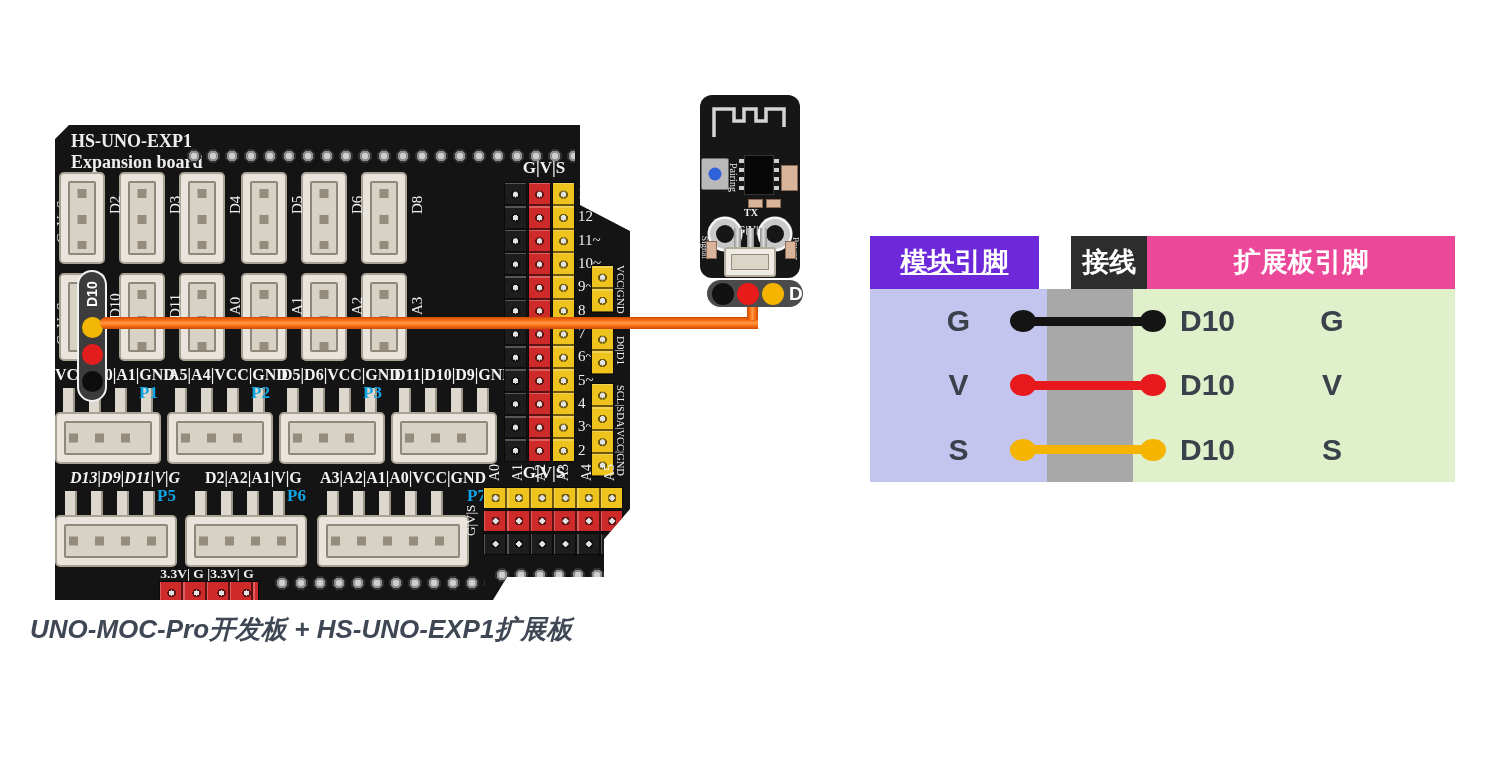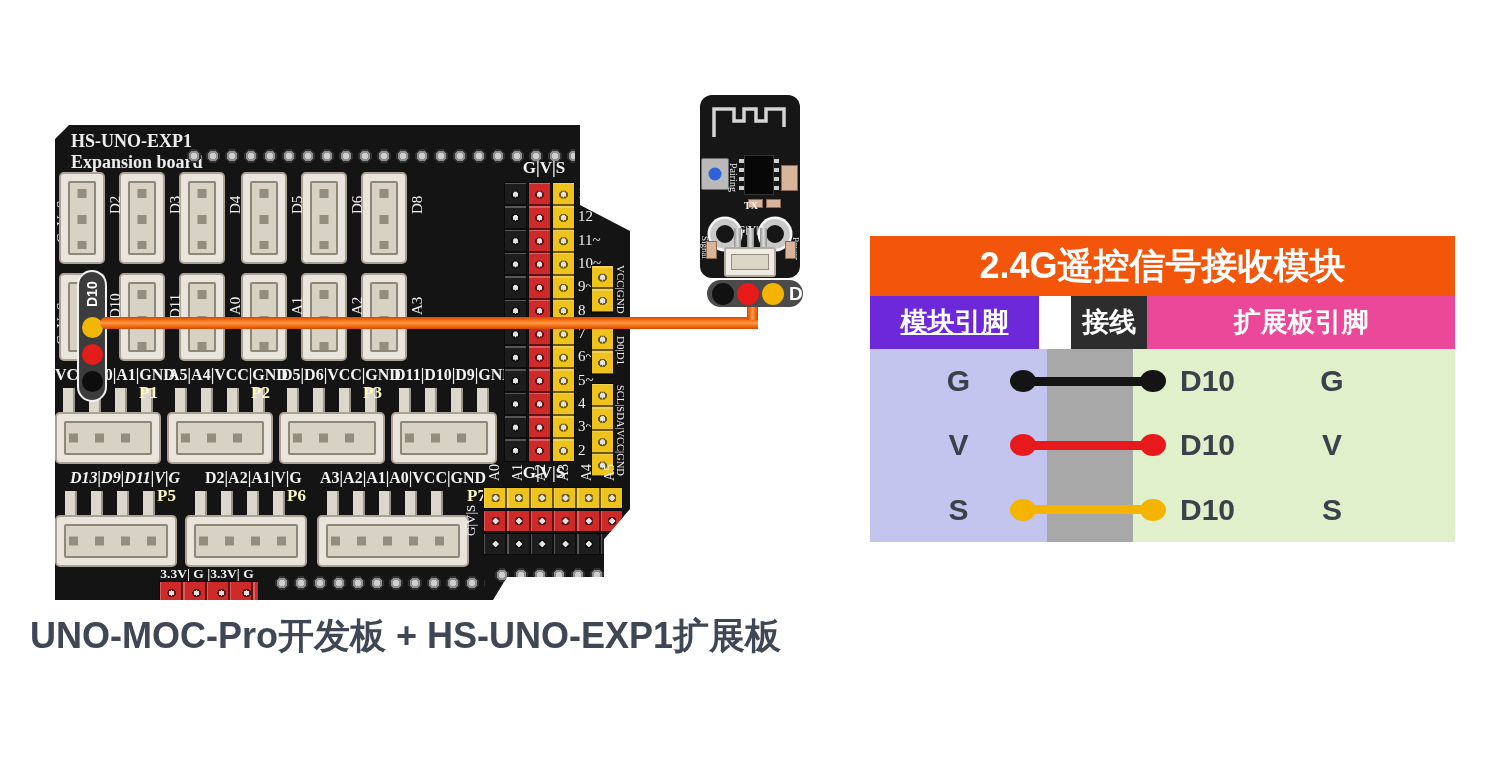--- a/index.html
+++ b/index.html
@@ -28,21 +28,21 @@
   .gvs-edge{position:absolute;left:0px;font-size:14px;letter-spacing:2px;height:76px;color:#f0f0f0;font-family:"Liberation Serif",serif;}
 
   .prongs{position:absolute;height:24px;
     background:repeating-linear-gradient(to right,#ddd8cd 0 10px,#9b958a 10px 12px,transparent 12px 26px);}
   .hbody{position:absolute;height:52px;background:#e9e5dc;border:2px solid #aaa295;border-radius:5px;box-sizing:border-box;}
   .hbody::before{content:"";position:absolute;inset:7px;background:#d8d2c4;border:2px solid #8f887a;border-radius:2px;}
   .hbody::after{content:"";position:absolute;top:50%;transform:translateY(-50%);left:12px;right:12px;height:9px;
     background:repeating-linear-gradient(to right,#948c7d 0 9px,transparent 9px 26px);}
 
   .plabel{position:absolute;font-size:16px;font-weight:bold;text-align:center;color:#f2f2f2;font-family:"Liberation Serif",serif;white-space:nowrap;}
-  .pname{position:absolute;font-size:17px;font-weight:bold;color:#fef9c3;font-family:"Liberation Serif",serif;}
+  .pname{position:absolute;font-size:17px;font-weight:bold;color:#0ea5e9;font-family:"Liberation Serif",serif;}
 
   .pincol{position:absolute;width:23px;border:1px solid #0a0a0a;box-sizing:border-box;
     background-image:radial-gradient(circle at 50% 11.6px,#e3e3e3 0 2.6px,rgba(0,0,0,.55) 2.6px 4.3px,transparent 4.3px),
       repeating-linear-gradient(to bottom,rgba(255,255,255,.25) 0 1.5px,transparent 1.5px 21.3px,rgba(0,0,0,.55) 21.3px 23.3px);
     background-size:100% 23.3px,100% 100%;}
   .pc-black{background-color:#1d1d1d;}
   .pc-red{background-color:#cf2a2a;}
   .pc-yellow{background-color:#eec31e;}
 
   .pinrow{position:absolute;height:22px;border:1px solid #0a0a0a;box-sizing:border-box;
@@ -98,21 +98,21 @@
   .trow{position:relative;height:64.3px;}
   .mpin{position:absolute;left:0;width:177px;top:50%;transform:translateY(-50%);text-align:center;
     font-size:30px;font-weight:bold;color:#3a414b;}
   .twire{position:absolute;left:153px;width:130px;top:50%;margin-top:-4.5px;height:9px;background:currentColor;}
   .twire::before,.twire::after{content:"";position:absolute;top:50%;transform:translateY(-50%);width:26px;height:22px;border-radius:50%;background:currentColor;}
   .twire::before{left:-13px;} .twire::after{right:-13px;}
   .bpin{position:absolute;left:310px;top:50%;transform:translateY(-50%);font-size:30px;font-weight:bold;color:#3a414b;}
   .rpin{position:absolute;left:432px;width:60px;top:50%;transform:translateY(-50%);text-align:center;
     font-size:30px;font-weight:bold;color:#3a414b;}
 
-  .caption{position:absolute;left:30px;top:612px;font-size:36px;font-weight:bold;color:#3f4754;white-space:nowrap;}
+  .caption{position:absolute;left:30px;top:612px;font-size:26px;font-weight:bold;color:#3f4754;white-space:nowrap;font-style:italic;}
 </style>
 </head>
 <body>
 
 <div class="stage">
 
   <div class="board">
     <div class="board-title silk">
       <div>HS-UNO-EXP1</div>
       <div>Expansion board</div>
@@ -238,41 +238,40 @@
       <polyline points="14,40 14,12 34,12 34,24 44,24 44,12 56,12 56,24 66,24 66,12 84,12 84,30" fill="none" stroke="#d5d5d5" stroke-width="3.5"></polyline>
     </svg>
     <div class="m-btn"></div>
     <span class="m-silk vdown" style="left:28px;top:58px;height:48px;font-size:10px;">Pairing</span>
     <div class="m-ic"></div>
     <div class="m-cmp" style="left:81px;top:70px;width:15px;height:24px;"></div>
     <div class="m-cmp" style="left:48px;top:104px;width:13px;height:7px;"></div>
     <div class="m-cmp" style="left:66px;top:104px;width:13px;height:7px;"></div>
     <div class="m-hole" style="left:10px;top:124px;"></div>
     <div class="m-hole" style="left:60px;top:124px;"></div>
-    <span class="m-silk" style="left:44px;top:105px;font-size:10px;font-weight:bold;text-align:center;">TX</span>
+    <span class="m-silk" style="left:44px;top:112px;font-size:10px;font-weight:bold;text-align:center;">TX</span>
     <span class="m-silk" style="left:37px;top:128px;font-size:11px;font-weight:bold;">G|V|S</span>
     <span class="m-silk vdown" style="left:0px;top:128px;height:50px;font-size:9px;">Signal</span>
     <span class="m-silk vdown" style="left:91px;top:128px;height:50px;font-size:9px;">Power</span>
     <div class="m-cmp" style="left:6px;top:146px;width:9px;height:16px;"></div>
     <div class="m-cmp" style="left:85px;top:146px;width:9px;height:16px;"></div>
     <div class="m-pin" style="left:34px;"></div>
     <div class="m-pin" style="left:47px;"></div>
     <div class="m-pin" style="left:60px;"></div>
     <div class="m-jst"></div>
   </div>
 
   <div class="mod-badge">
     <span class="dot22" style="background:#111111;"></span>
     <span class="dot22" style="background:#e81a1a;"></span>
     <span class="dot22" style="background:#f5b400;"></span>
     <span class="txt">D10</span>
   </div>
 
   <div class="wtable">
-    <div class="tbl-title">2.4G遥控信号接收模块</div>
     <div class="tbl-heads">
       <div class="th th1">模块引脚</div>
       <div class="th th2">接线</div>
       <div class="th th3">扩展板引脚</div>
     </div>
     <div class="tbl-body">
       <div class="trow" style="color: rgb(20, 20, 20);">
         <span class="mpin">G</span>
         <span class="twire"></span>
         <span class="bpin">D10</span>

